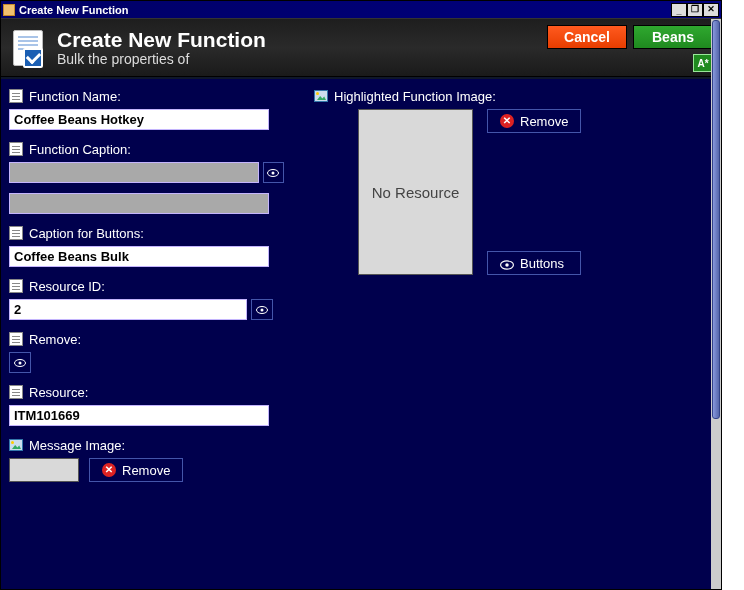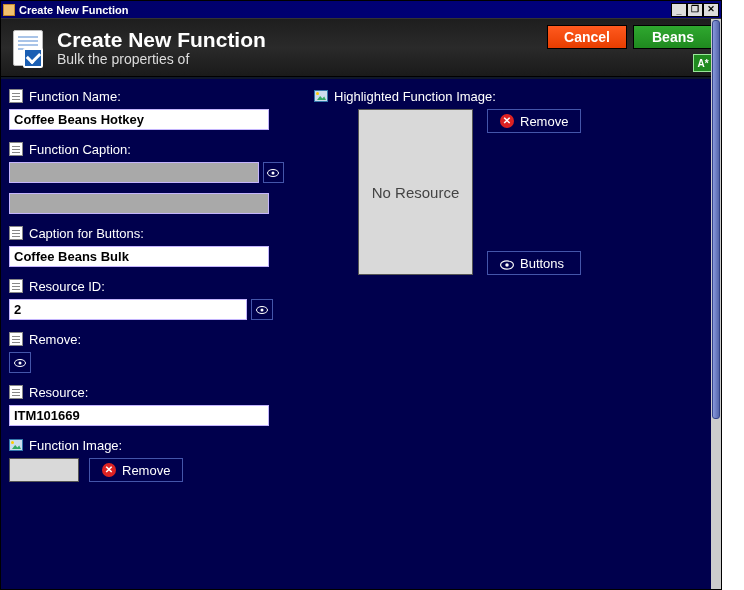--- a/index.html
+++ b/index.html
@@ -432,21 +432,21 @@
             <span class="label-text">Resource:</span>
           </div>
           <div class="input-row">
             <input class="text-input" value="ITM101669" style="">
           </div>
         </div>
 
         <div class="field-block">
           <div class="label-row">
             <span class="label-icon ic-pic"></span>
-            <span class="label-text">Function Image:</span>
+            <span class="label-text">Message Image:</span>
           </div>
           <div class="input-row" style="align-items:flex-start;gap:10px">
             <div class="image-box-sm"></div>
             <div class="action-btn">
               <span class="remove-x">✕</span>
               <span>Remove</span>
             </div>
           </div>
         </div>
 

